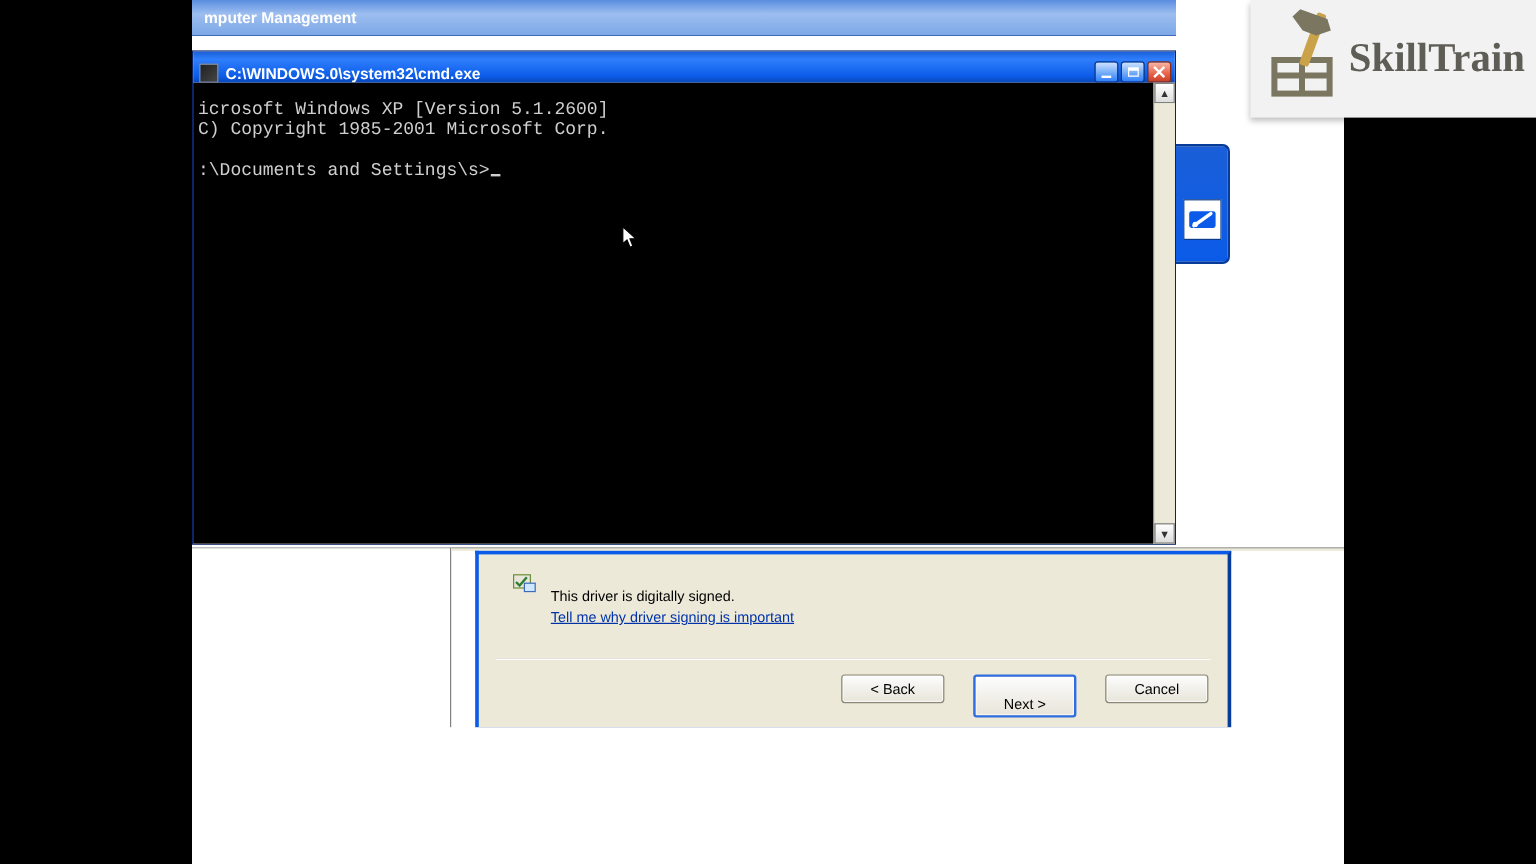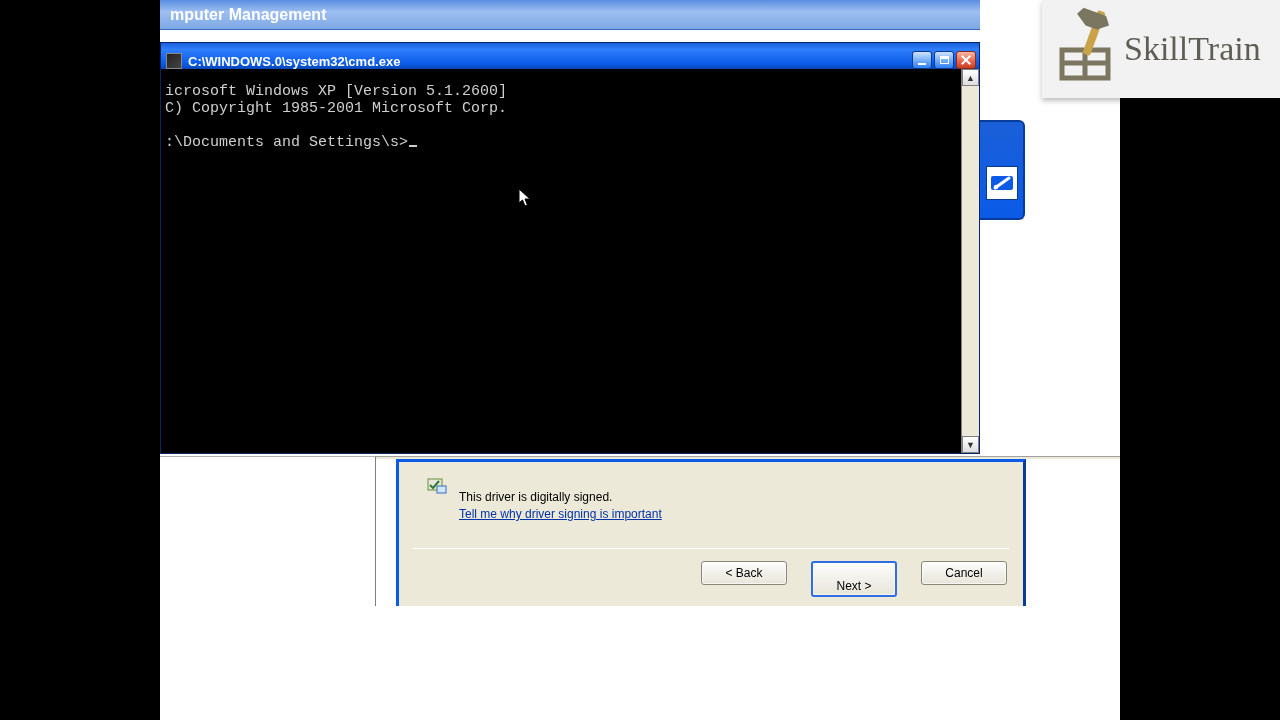--- a/index.html
+++ b/index.html
@@ -5,21 +5,21 @@
   * { box-sizing: border-box; margin: 0; padding: 0; }
   html, body { width: 1280px; height: 720px; overflow: hidden; font-family: Tahoma, sans-serif; }
   body { background: #000; position: relative; }
 
   .stage { position: absolute; left: 160px; top: 0; width: 960px; height: 720px; background: #fff; }
 
   
   .bg-titlebar {
     position: absolute; left: 0; top: 0; width: 820px; height: 30px;
     background: linear-gradient(to bottom, #5a8de0 0%, #9dbef0 40%, #7da8e6 100%);
-    color: #fff; font-size: 16px; font-weight: bold;
+    color: #fff; font-size: 13px; font-weight: bold;
     display: flex; align-items: center; padding-left: 10px;
     border-bottom: 1px solid #3a6ac0;
   }
 
   
   .cmd-window {
     position: absolute; left: 0; top: 42px; width: 820px; height: 412px;
     border: 1px solid #0a246a;
   }
   .cmd-titlebar {
@@ -133,21 +133,21 @@
   
   .logo-box {
     position:absolute; right:0; top:0; width:238px; height:98px;
     background:#f2f2f2; display:flex; align-items:center; padding-left:8px;
     box-shadow: 0 3px 5px rgba(0,0,0,.25);
     z-index: 50;
   }
   .logo-mark { position:relative; width:78px; height:86px; }
   .logo-text {
     font-family: Georgia,'Times New Roman',serif; font-size:34px; color:#5f5e56;
-    font-weight: normal; letter-spacing:0px; margin-left:-4px;
+    font-weight: bold; letter-spacing:0px; margin-left:-4px;
   }
 </style>
 </head>
 <body>
 
 <div class="stage">
 
   <div class="rightcol"></div>
 
   <div class="bg-titlebar">

